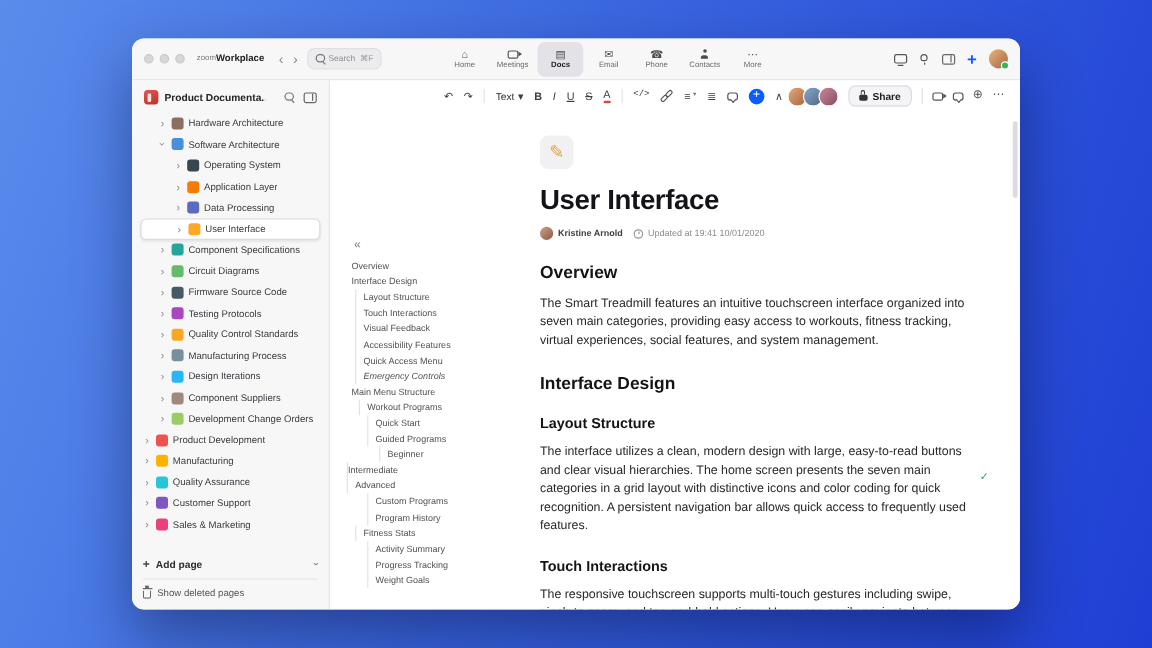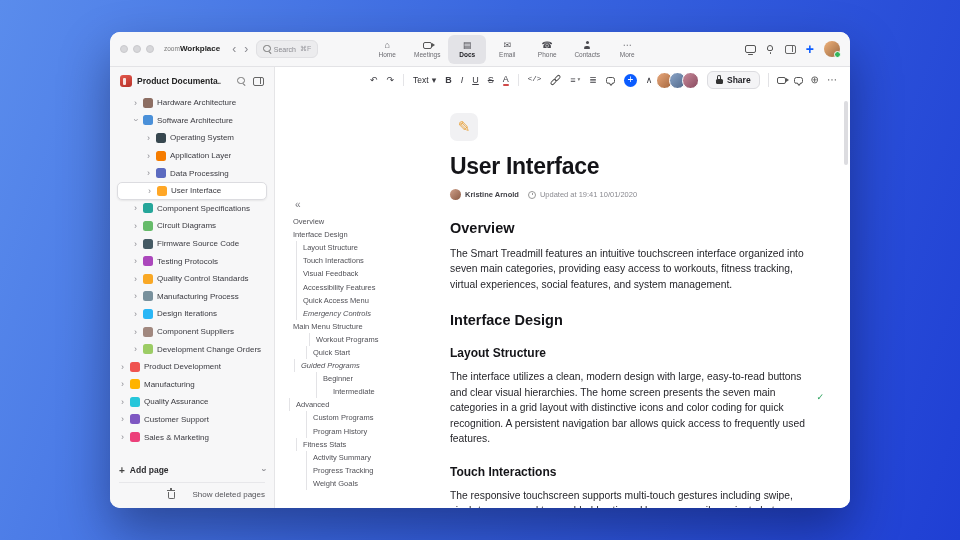--- a/index.html
+++ b/index.html
@@ -73,21 +73,21 @@
   .trow .chev{color:#8a8a90;font-size:9px;width:7px;text-align:center;flex:0 0 auto;display:inline-block;}
   .trow .chev.open{transform:rotate(90deg);}
   .doc-ic{width:10px;height:10px;border-radius:2.5px;flex:0 0 auto;}
   .tlabel{white-space:nowrap;overflow:hidden;font-size:8px;color:#3a3a40;}
   .trow.sel{background:#fff;border:1px solid #dcdce0;box-shadow:0 1px 2px rgba(0,0,0,.07);}
   .sb-foot{padding:2px 9px 0;}
   .addpage{display:flex;align-items:center;gap:5px;height:18px;font-size:8.5px;color:#2c2c30;font-weight:bold;}
   .addpage .plus{font-size:10px;color:#444;}
   .collapse-chev{margin-left:auto;color:#8a8a90;font-size:9px;transform:rotate(90deg);}
   .sb-div{height:1px;background:#e7e7ea;margin:3px 0;}
-  .deleted{display:flex;align-items:center;gap:18px;height:17px;font-size:8px;color:#55555a;justify-content:flex-end;}
+  .deleted{display:flex;align-items:center;gap:5px;height:17px;font-size:8px;color:#55555a;}
   
   .main{flex:1;display:flex;flex-direction:column;background:#fff;min-width:0;}
   .doc-toolbar{height:26px;flex:0 0 auto;display:flex;align-items:center;padding:0 12px 0 0;}
   .fmt{display:flex;align-items:center;gap:9px;margin-left:95px;}
   .tool{font-size:9px;color:#3c3c42;line-height:1;display:inline-flex;align-items:center;gap:2px;}
   .tool .chevsm{font-size:5.5px;color:#777;}
   .tbold{font-weight:bold;} .titalic{font-style:italic;} .tunder{text-decoration:underline;} .tstrike{text-decoration:line-through;}
   .tcode{font-family:"Liberation Mono",monospace;font-size:7.5px;}
   .tdrop{font-size:8.5px;color:#2e2e34;display:inline-flex;align-items:flex-end;gap:3px;}
   .acolor{position:relative;font-size:9px;color:#3c3c42;padding-bottom:2px;}
@@ -387,25 +387,25 @@
           <nav class="outline">
               <div class="oitem" style="padding-left: 4px;">Overview</div>
               <div class="oitem" style="padding-left: 4px;">Interface Design</div>
               <div class="oitem" style="margin-left: 7px; border-left: 1px solid rgb(227, 227, 230); padding-left: 6px;">Layout Structure</div>
               <div class="oitem" style="margin-left: 7px; border-left: 1px solid rgb(227, 227, 230); padding-left: 6px;">Touch Interactions</div>
               <div class="oitem" style="margin-left: 7px; border-left: 1px solid rgb(227, 227, 230); padding-left: 6px;">Visual Feedback</div>
               <div class="oitem" style="margin-left: 7px; border-left: 1px solid rgb(227, 227, 230); padding-left: 6px;">Accessibility Features</div>
               <div class="oitem" style="margin-left: 7px; border-left: 1px solid rgb(227, 227, 230); padding-left: 6px;">Quick Access Menu</div>
               <div class="oitem" style="margin-left: 7px; border-left: 1px solid rgb(227, 227, 230); padding-left: 6px; font-style: italic;">Emergency Controls</div>
               <div class="oitem" style="padding-left: 4px;">Main Menu Structure</div>
-              <div class="oitem" style="margin-left: 20px; border-left: 1px solid rgb(227, 227, 230); padding-left: 6px;">Workout Programs</div>
+              <div class="oitem" style="margin-left: 10px; border-left: 1px solid rgb(227, 227, 230); padding-left: 6px;">Workout Programs</div>
               <div class="oitem" style="margin-left: 17px; border-left: 1px solid rgb(227, 227, 230); padding-left: 6px;">Quick Start</div>
-              <div class="oitem" style="margin-left: 5px; border-left: 1px solid rgb(227, 227, 230); padding-left: 6px; font-style: italic;">Guided Programs</div>
+              <div class="oitem" style="margin-left: 17px; border-left: 1px solid rgb(227, 227, 230); padding-left: 6px;">Guided Programs</div>
               <div class="oitem" style="margin-left: 27px; border-left: 1px solid rgb(227, 227, 230); padding-left: 6px;">Beginner</div>
-              <div class="oitem" style="margin-left: 27px; border-left: 1px solid rgb(227, 227, 230); padding-left: 16px; text-align: center;">Intermediate</div>
+              <div class="oitem" style="border-left: 1px solid rgb(227, 227, 230); padding-left: 0; text-align: center;">Intermediate</div>
               <div class="oitem" style="border-left: 1px solid rgb(227, 227, 230); padding-left: 6px;">Advanced</div>
               <div class="oitem" style="margin-left: 17px; border-left: 1px solid rgb(227, 227, 230); padding-left: 6px;">Custom Programs</div>
               <div class="oitem" style="margin-left: 17px; border-left: 1px solid rgb(227, 227, 230); padding-left: 6px;">Program History</div>
               <div class="oitem" style="margin-left: 7px; border-left: 1px solid rgb(227, 227, 230); padding-left: 6px;">Fitness Stats</div>
               <div class="oitem" style="margin-left: 17px; border-left: 1px solid rgb(227, 227, 230); padding-left: 6px;">Activity Summary</div>
               <div class="oitem" style="margin-left: 17px; border-left: 1px solid rgb(227, 227, 230); padding-left: 6px;">Progress Tracking</div>
               <div class="oitem" style="margin-left: 17px; border-left: 1px solid rgb(227, 227, 230); padding-left: 6px;">Weight Goals</div>
             </nav>
 
           <div class="docbody">

